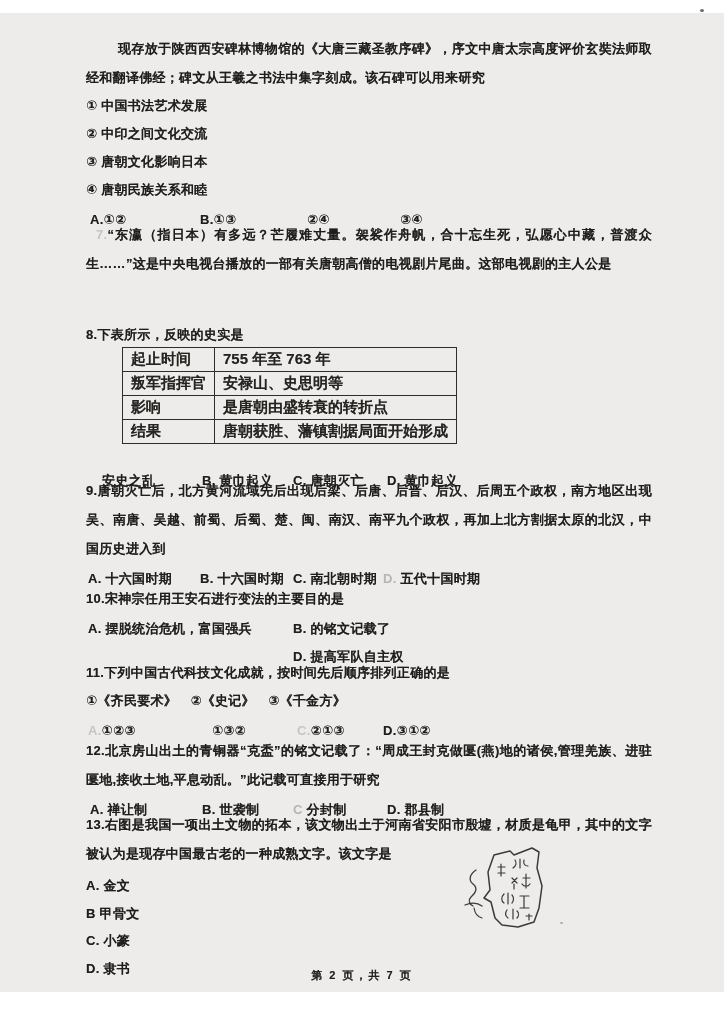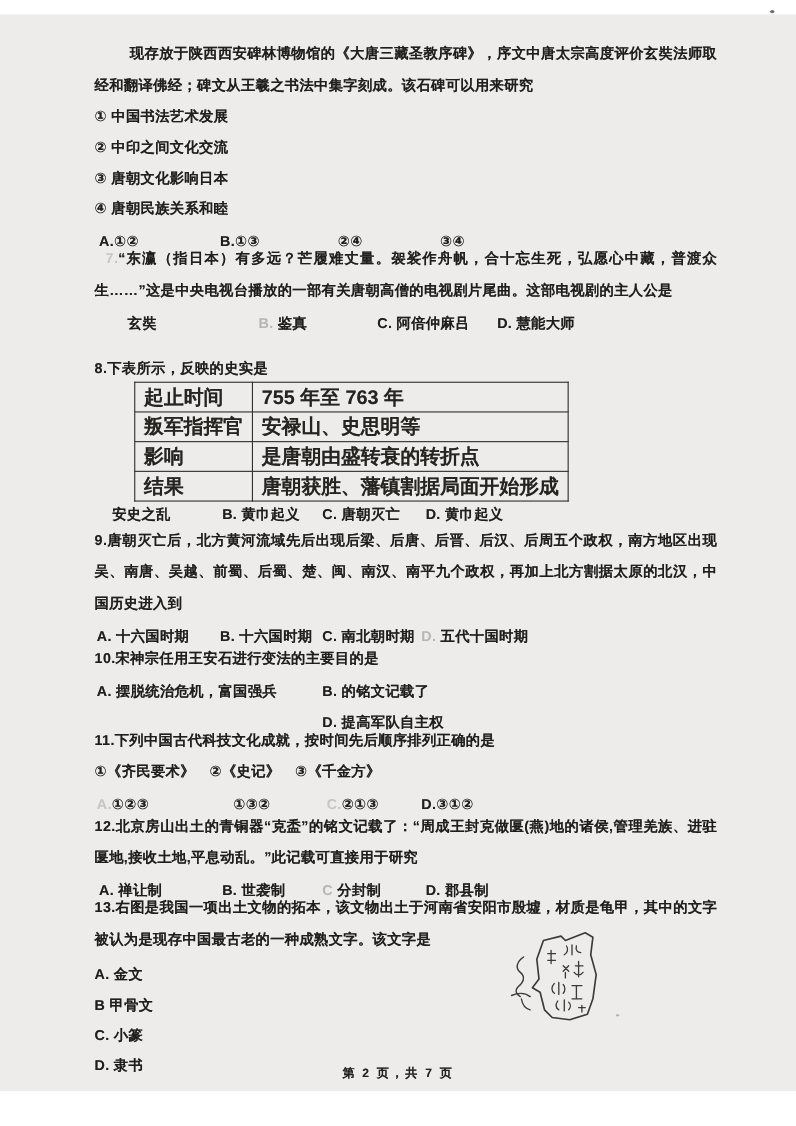--- a/index.html
+++ b/index.html
@@ -21,21 +21,21 @@
   }
   .para{margin:0;}
   .indent2{text-indent:32px;}
   .indent1{text-indent:10px;}
   .itemline{line-height:28px;}
   .optrow{position:relative;height:26px;line-height:26px;margin-top:3px;}
   .opt{position:absolute;top:0;white-space:nowrap;}
   .faint{color:#b7b5b0;text-shadow:none;}
   .vfaint{color:#c7c5c0;text-shadow:none;}
   .dtable{position:absolute;left:122px;top:347px;border-collapse:collapse;
-    font-size:18px;font-weight:600;color:#262421;
+    font-size:15px;font-weight:600;color:#262421;
     text-shadow:0 0 .5px rgba(40,40,38,.5);}
   .dtable td{border:1.5px solid #2e2d2a;padding:1px 8px;height:21px;white-space:nowrap;}
   .dtable td.th{width:72px;}
   .dtable td.val{width:178px;}
   .q13opt{line-height:27.5px;}
   .figure{position:absolute;left:460px;top:842px;}
   .footer{
     position:absolute;top:968px;left:0;width:724px;text-align:center;
     font-size:11px;font-weight:600;letter-spacing:2px;color:#242220;
     text-shadow:0 0 .5px rgba(40,40,38,.5);
@@ -59,26 +59,20 @@
     <div class="optrow">
       <span class="opt" style="left:4px"><span class="faint"></span><span>A.①②</span></span>
       <span class="opt" style="left:114px"><span class="faint"></span><span>B.①③</span></span>
       <span class="opt" style="left:221px"><span class="faint"></span><span>②④</span></span>
       <span class="opt" style="left:314px"><span class="faint"></span><span>③④</span></span>
     </div>
   </section>
 
   <section class="blk" style="top:220px;">
     <p class="para indent1"><span class="vfaint">7.</span><span>“东瀛（指日本）有多远？芒履难丈量。袈裟作舟帆，合十忘生死，弘愿心中藏，普渡众生……”这是中央电视台播放的一部有关唐朝高僧的电视剧片尾曲。这部电视剧的主人公是</span></p>
-    <div class="optrow">
-      <span class="opt" style="left:30px"><span class="faint"></span><span>玄奘</span></span>
-      <span class="opt" style="left:149px"><span class="faint">B.</span><span> 鉴真</span></span>
-      <span class="opt" style="left:257px"><span class="faint"></span><span>C. 阿倍仲麻吕</span></span>
-      <span class="opt" style="left:366px"><span class="faint"></span><span>D. 慧能大师</span></span>
-    </div>
   </section>
 
   <section class="blk" style="top:320px;">
     <p class="para">8.下表所示，反映的史实是</p>
   </section>
 
   <table class="dtable">
     <tbody>
         <tr>
       <td class="th">起止时间</td>
@@ -93,21 +87,21 @@
       <td class="val">是唐朝由盛转衰的转折点</td>
     </tr>
     <tr>
       <td class="th">结果</td>
       <td class="val">唐朝获胜、藩镇割据局面开始形成</td>
     </tr>
   </tbody>
     </table>
 
   <section class="blk" style="top:452px;">
-    <div class="optrow" style="margin-top:3px;">
+    <div class="optrow" style="margin-top:16px;">
       <span class="opt" style="left:16px"><span class="faint"></span><span>安史之乱</span></span>
       <span class="opt" style="left:116px"><span class="faint"></span><span>B. 黄巾起义</span></span>
       <span class="opt" style="left:207px"><span class="faint"></span><span>C. 唐朝灭亡</span></span>
       <span class="opt" style="left:301px"><span class="faint"></span><span>D. 黄巾起义</span></span>
     </div>
   </section>
 
   <section class="blk" style="top:476px;">
     <p class="para">9.唐朝灭亡后，北方黄河流域先后出现后梁、后唐、后晋、后汉、后周五个政权，南方地区出现吴、南唐、吴越、前蜀、后蜀、楚、闽、南汉、南平九个政权，再加上北方割据太原的北汉，中国历史进入到</p>
     <div class="optrow">

